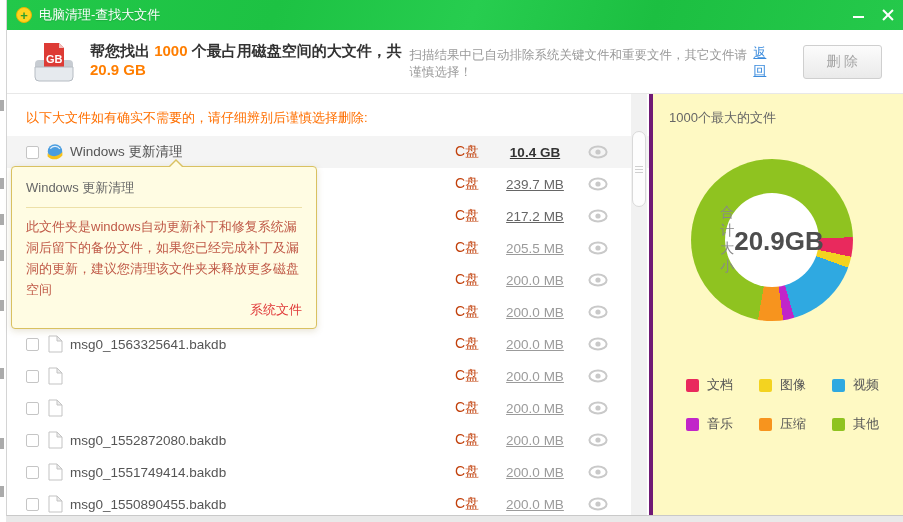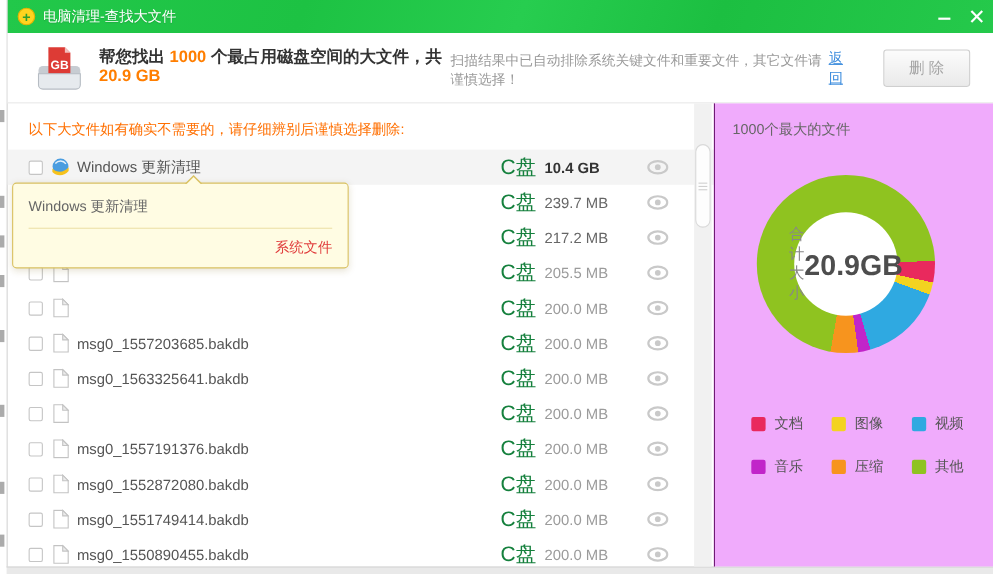--- a/index.html
+++ b/index.html
@@ -37,48 +37,48 @@
   
   .header{height:64px;display:flex;align-items:center;padding-left:24px;border-bottom:1px solid #e8e8e8;background:#fff;}
   .gbicon{width:46px;height:46px;margin-right:13px;flex:none;}
   .h-text{display:flex;}
   .h-title{font-size:15px;font-weight:bold;color:#333;}
   .h-title .orange{color:#ff7e00;}
   .h-sub{font-size:12.5px;color:#999;margin-top:5px;}
   .back-link{margin-left:auto;margin-right:27px;color:#3a8bdd;font-size:13px;text-decoration:underline;cursor:pointer;}
   .delete-btn{width:90px;height:34px;margin-right:21px;background:linear-gradient(#fcfcfc,#eaeaea);
     border:1px solid #cfcfcf;border-radius:3px;color:#a5a5a5;font-size:14px;
-    font-family:Liberation Sans, sans-serif;cursor:default;}
+    font-family:Liberation Serif, serif;cursor:default;}
 
   
   .main{position:relative;display:flex;height:421px;}
   .list-area{position:relative;width:642px;flex:none;}
   .intro{padding:15px 0 0 19px;font-size:13px;color:#ff6f00;height:42px;}
   .rows{position:relative;}
   .row{height:32px;display:flex;align-items:center;padding-left:19px;padding-right:28px;font-size:13.5px;}
   .row.selected{background:#f4f4f4;}
   .cb{width:13px;height:13px;flex:none;background:#fff;border:1px solid #c5c5c5;border-radius:2px;margin-right:7px;cursor:pointer;}
   .ficon{width:18px;height:18px;flex:none;margin-right:6px;display:flex;align-items:center;justify-content:center;}
   .fname{color:#555;white-space:nowrap;}
-  .fdisk{margin-left:auto;width:40px;flex:none;color:#15803d;font-size:19px;}
-  .fsize{width:80px;flex:none;text-align:left;}
+  .fdisk{margin-left:auto;width:40px;flex:none;color:#c2410c;font-size:14px;}
+  .fsize{width:80px;flex:none;text-align:center;text-decoration:underline;}
   .fsize.em-bold{font-weight:bold;color:#333;}
   .fsize.em-dark{color:#666;}
   .fsize.em-light{color:#9b9b9b;}
   .feye{width:46px;flex:none;display:flex;justify-content:center;cursor:pointer;}
 
   
   .scrollbar{position:absolute;top:0;bottom:0;right:2px;width:16px;background:#f1f1f1;}
   .thumb{position:absolute;top:37px;left:1px;right:1px;height:76px;background:#fdfdfd;
     border:1px solid #d9d9d9;border-radius:7px;display:flex;flex-direction:column;
     align-items:center;justify-content:center;gap:2px;cursor:pointer;}
   .thumb i{width:8px;height:1px;background:#cfcfcf;display:block;}
 
   
-  .right-panel{flex:1;position:relative;border-left:1px solid #701a75;background:#f0abfc;}
+  .right-panel{flex:1;position:relative;border-left:4px solid #701a75;background:#fef9c3;}
   .panel-title{padding:15px 0 0 16px;font-size:13px;color:#666;}
   .donut{position:absolute;left:38px;top:65px;width:162px;height:162px;border-radius:50%;}
   .donut-hole{position:absolute;inset:34px;background:#fff;border-radius:50%;
     display:flex;align-items:center;justify-content:center;}
   .c-label{font-size:14px;color:#888;}
   .c-value{font-size:26px;font-weight:bold;color:#4d4d4d;margin-top:2px;}
   .legend{position:absolute;left:33px;top:282px;display:grid;grid-template-columns:73px 73px 73px;row-gap:21px;}
   .legend-item{display:flex;align-items:center;}
   .sw{width:13px;height:13px;border-radius:2px;margin-right:8px;flex:none;}
   .legend-label{font-size:13px;color:#555;}
@@ -312,21 +312,20 @@
 
   <div class="row">
     <span class="cb"></span>
     <span class="ficon">
 
       <svg class="i-doc" width="15" height="18" viewBox="0 0 15 18">
         <path d="M1 1 h8 l5 5 v11 h-13 z" fill="#fff" stroke="#c3c3c3"></path>
         <path d="M9 1 l5 5 h-5 z" fill="#ececec" stroke="#c3c3c3"></path>
       </svg>
     </span>
-    <span class="fname">msg0_1557191376.bakdb</span>
     <span class="fdisk">C盘</span>
     <span class="fsize em-light">200.0 MB</span>
     <span class="feye">
       <svg width="20" height="14" viewBox="0 0 20 14">
         <ellipse cx="10" cy="7" rx="8.6" ry="5.6" fill="none" stroke="#c9c9c9" stroke-width="2"></ellipse>
         <circle cx="10" cy="7" r="2.6" fill="#c9c9c9"></circle>
       </svg>
     </span>
   </div>
 
@@ -439,17 +438,18 @@
   </div>
 </div>
       </div>
 
     </div>
 
     <div class="tooltip">
       <div class="tip-arrow"></div>
       <div class="tip-title">Windows 更新清理</div>
       <div class="tip-divider"></div>
+      <div class="tip-body">此文件夹是windows自动更新补丁和修复系统漏洞后留下的备份文件，如果您已经完成补丁及漏洞的更新，建议您清理该文件夹来释放更多磁盘空间</div>
       <div class="tip-tag">系统文件</div>
     </div>
 
   </div>
 </div>
 
 </body></html>

